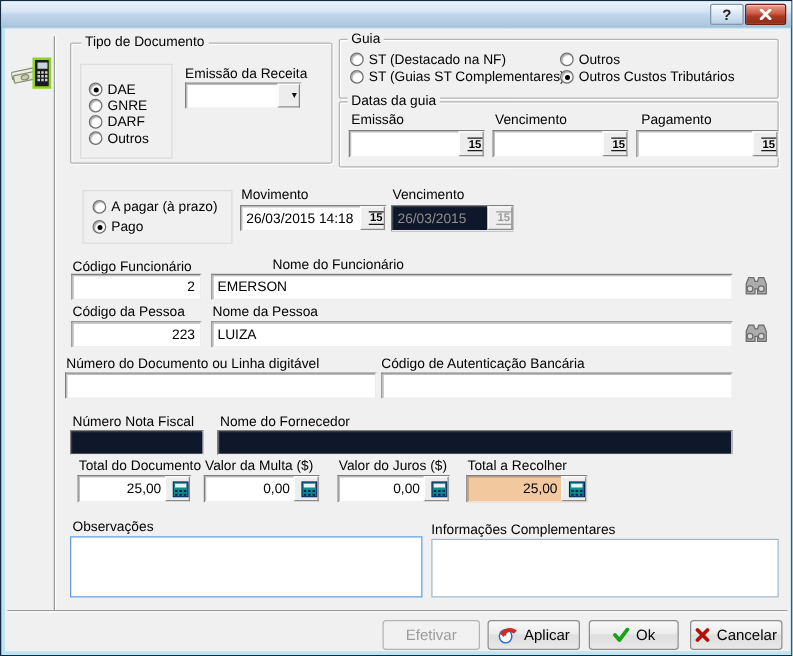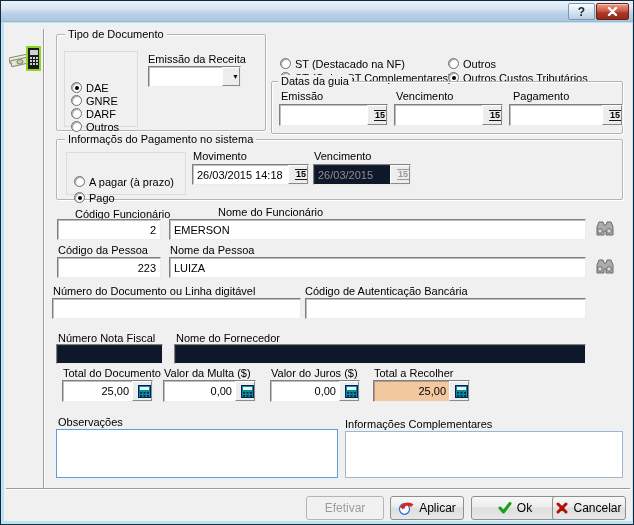--- a/index.html
+++ b/index.html
@@ -40,21 +40,21 @@
   .gbox {
     position:absolute; border:1px solid #B3B3B3; border-radius:2px;
     box-shadow:1px 1px 0 #FFFFFF, inset 1px 1px 0 #FFFFFF;
   }
   .gcap {
     position:absolute; top:-7px; left:8px; background:#F0F0F0;
     padding:0 3px; white-space:nowrap; font-size:11px;
   }
   .ipanel { position:absolute; border:1px solid #DCDCDC; }
 
-  .radio-row { position:absolute; display:flex; align-items:center; gap:4px; height:13px; cursor:default;margin-top:16px; }
+  .radio-row { position:absolute; display:flex; align-items:center; gap:4px; height:13px; cursor:default; }
   .radio {
     flex:none; width:11px; height:11px; border-radius:50%; background:#fff;
     border:1px solid #6F6F6F; box-shadow:inset 1px 1px 1px rgba(0,0,0,.35);
     position:relative;
   }
   .radio.on::after {
     content:""; position:absolute; left:2.5px; top:2.5px; width:4px; height:4px;
     border-radius:50%; background:#000;
   }
 
@@ -179,20 +179,23 @@
       <span>Outros</span>
     </div>
     <span class="lbl" style="left:144px;top:30px;">Emissão da Receita</span>
     <div class="combo" style="left:144px;top:43px;width:93px;height:21px;">
       <input value="" style="">
       <span class="combobtn">
           <span>▼</span>
         </span>
     </div>
 
+    <div class="gbox" style="left:267px;top:8px;width:352px;height:48px;">
+      <span class="gcap" style="left:6px;">Guia</span>
+    </div>
     <div class="radio-row" style="left:276px;top:18px;">
       <span class="radio"></span>
       <span>ST (Destacado na NF)</span>
     </div>
     <div class="radio-row" style="left:276px;top:32px;">
       <span class="radio"></span>
       <span>ST (Guias ST Complementares)</span>
     </div>
     <div class="radio-row" style="left:444px;top:18px;">
       <span class="radio"></span>
@@ -221,23 +224,20 @@
         </span>
     </div>
     <span class="lbl" style="left:509px;top:67px;">Pagamento</span>
     <div class="datefield" style="left:505px;top:81px;width:114px;height:22px;">
       <input value="" style="">
       <span class="btn15">
           <span class="cal">15</span>
         </span>
     </div>
 
-    <div class="gbox" style="left:52px;top:116px;width:567px;height:61px;">
-      <span class="gcap">Informaçõs do Pagamento no sistema</span>
-    </div>
     <div class="ipanel" style="left:62px;top:129px;width:120px;height:43px;"></div>
     <div class="radio-row" style="left:70px;top:136px;">
       <span class="radio"></span>
       <span>A pagar (à prazo)</span>
     </div>
     <div class="radio-row" style="left:70px;top:152px;">
       <span class="radio on"></span>
       <span>Pago</span>
     </div>
     <span class="lbl" style="left:189px;top:127px;">Movimento</span>
@@ -248,21 +248,21 @@
         </span>
     </div>
     <span class="lbl" style="left:310px;top:127px;">Vencimento</span>
     <div class="datefield disabledf" style="left:309px;top:141px;width:98px;height:21px;">
       <input disabled="" value="26/03/2015" style="">
       <span class="btn15 dis">
           <span class="cal">15</span>
         </span>
     </div>
 
-    <span class="lbl" style="left:54px;top:185px;margin-left:17px;">Código Funcionário</span>
+    <span class="lbl" style="left:54px;top:185px;">Código Funcionário</span>
     <span class="lbl" style="left:166px;top:183px;padding-left:48px;">Nome do Funcionário</span>
     <div class="tfield num" style="left:53px;top:196px;width:104px;height:21px;">
       <input value="2" style="">
     </div>
     <div class="tfield" style="left:165px;top:196px;width:417px;height:21px;">
       <input value="EMERSON" style="">
     </div>
     <button class="binocbtn" style="left:590px;top:198px;">
       <svg width="21" height="15" viewBox="0 0 21 15">
         <path d="M3 6 L5 1 h4 l1 3 h2 l1 -3 h4 l2 5 v8 h-7 v-4 h-2 v4 H3 z" fill="#ACACAC" stroke="#6B6B6B"></path>
@@ -394,21 +394,21 @@
       <span>Efetivar</span>
     </button>
     <button class="pushbtn" style="left:386px;width:74px;top:473px;">
       <svg width="16" height="14" viewBox="0 0 16 14">
         <ellipse cx="6.5" cy="8" rx="5" ry="5.3" fill="#FFFFFF" stroke="#2B6BD6" stroke-width="1.2"></ellipse>
         <path d="M6.5 3 v4.5" stroke="#2B6BD6" stroke-width="1"></path>
         <path d="M2 6 C6 0.5, 12 0.5, 15.5 3.5 L13 6 C10.5 3.5, 7.5 4, 5 8.5 Z" fill="#D42A1E"></path>
       </svg>
       <span>Aplicar</span>
     </button>
-    <button class="pushbtn" style="left:467px;width:88px;top:473px;">
+    <button class="pushbtn" style="left:467px;width:72px;top:473px;">
       <svg width="14" height="12" viewBox="0 0 14 12">
           <path d="M2 6 L5.5 10 L12 1.5" fill="none" stroke="#17A117" stroke-width="3" stroke-linecap="round" stroke-linejoin="round"></path>
         </svg>
       <span>Ok</span>
     </button>
     <button class="pushbtn" style="left:548px;width:74px;top:473px;">
       <svg width="12" height="12" viewBox="0 0 12 12">
           <path d="M2 2 L10 10 M10 2 L2 10" stroke="#B01206" stroke-width="3" stroke-linecap="round"></path>
         </svg>
       <span>Cancelar</span>

